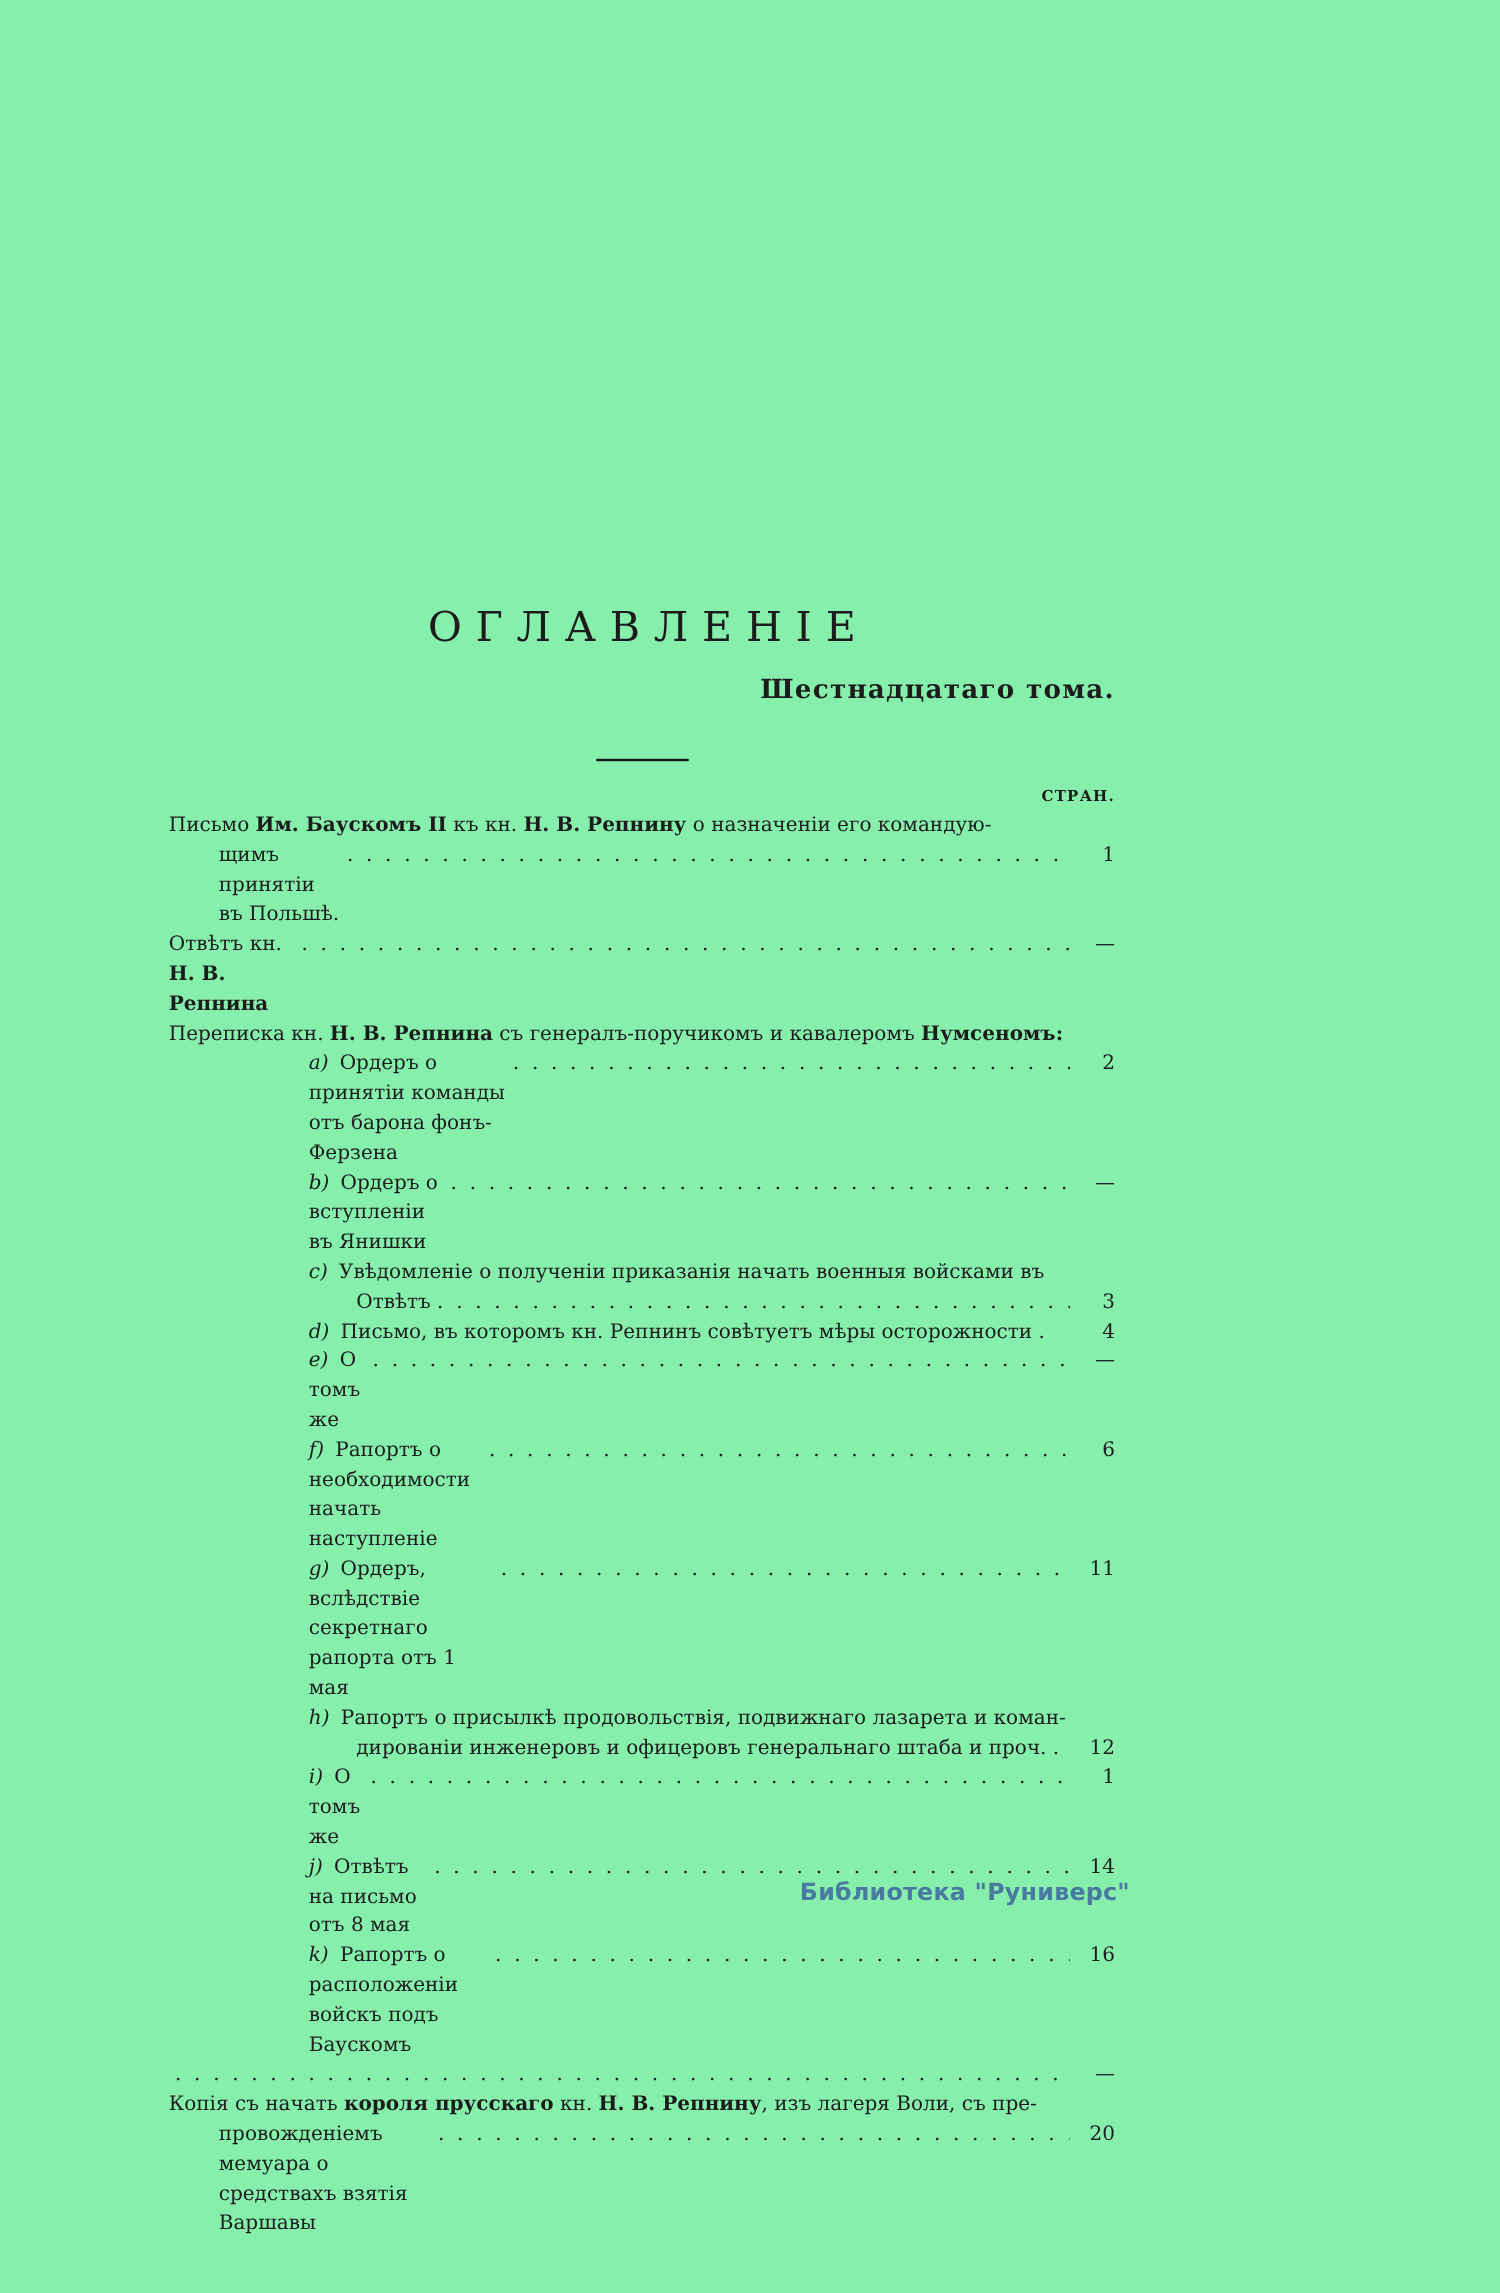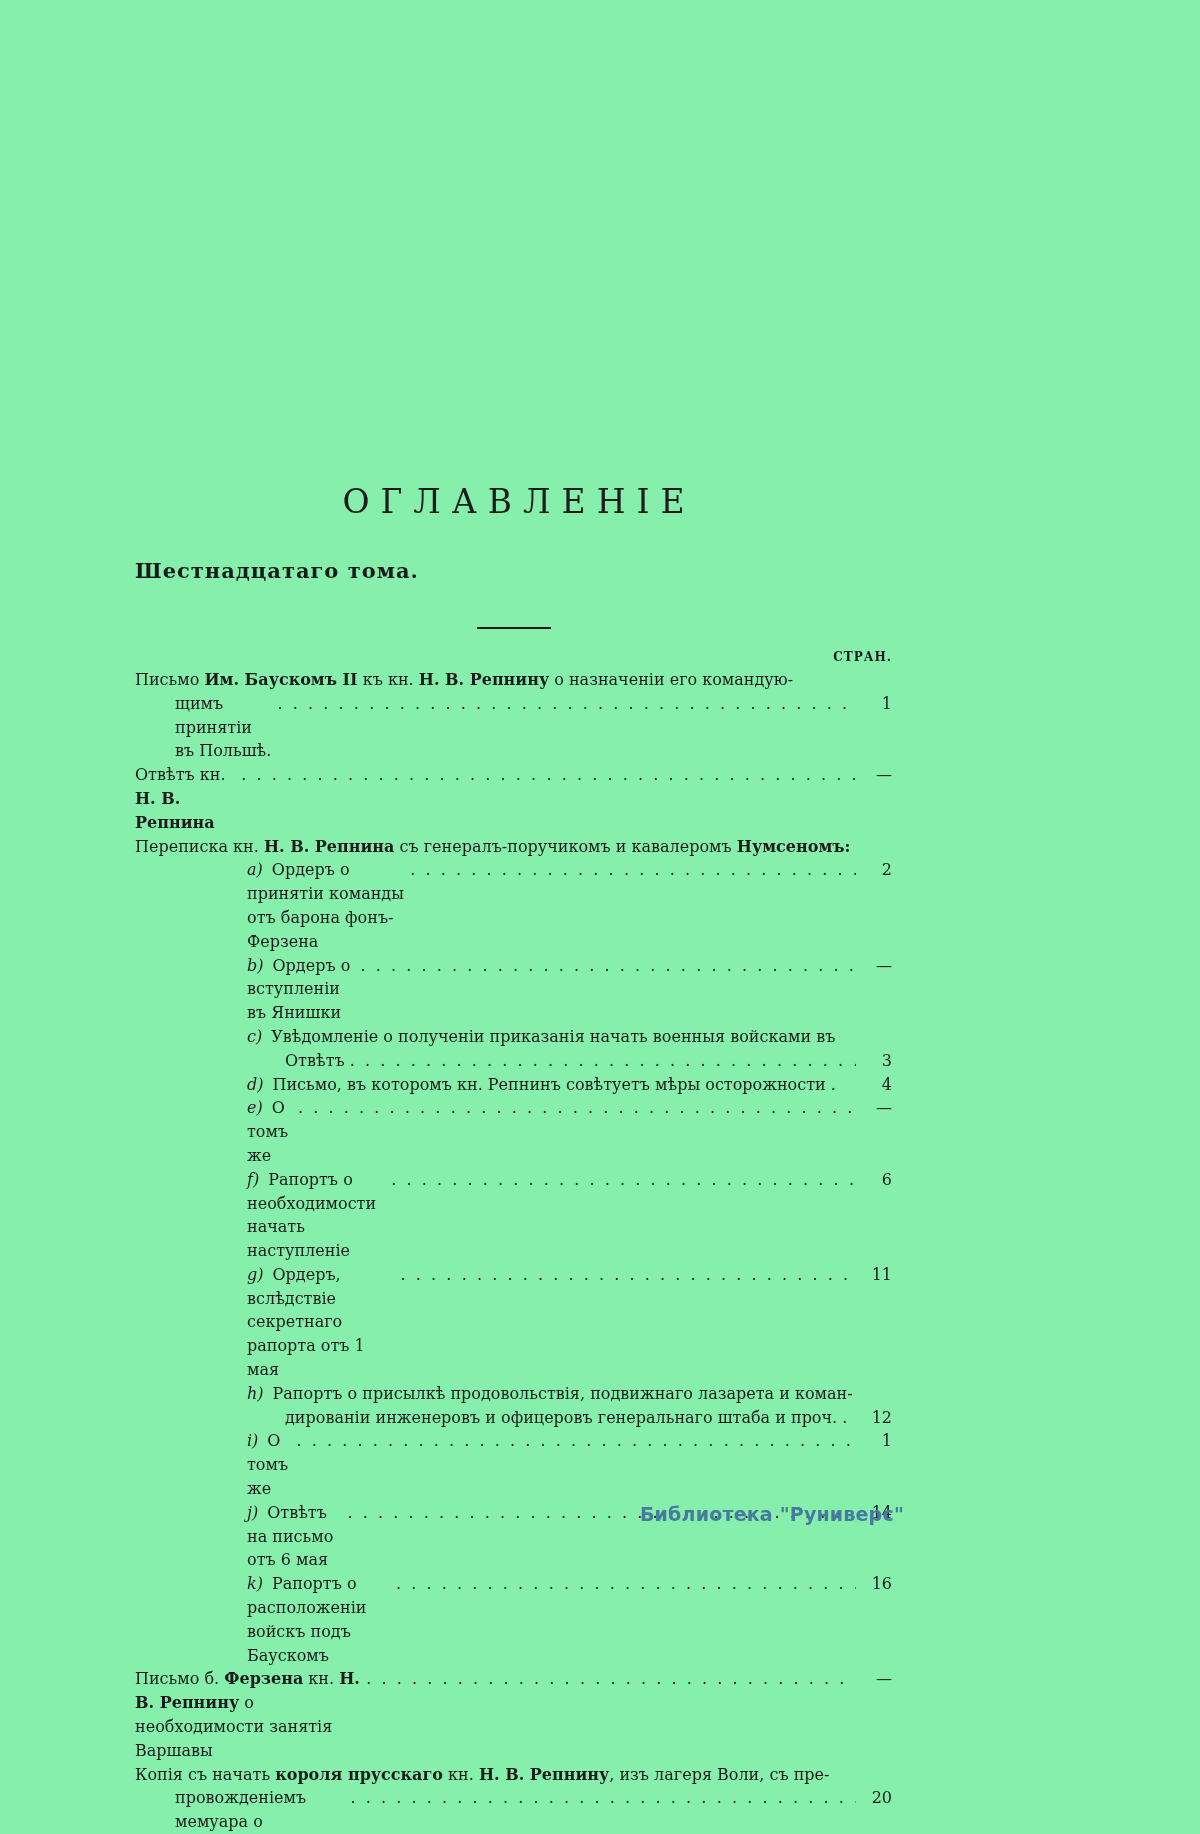--- a/index.html
+++ b/index.html
@@ -24,22 +24,22 @@
     margin-top: 482px;
     text-align: center;
     font-size: 33px;
     font-weight: 400;
     letter-spacing: 11px;
     text-indent: 11px;
     line-height: 1.2;
     white-space: nowrap;
   }
   .subtitle {
-    margin-top: 36px;
-    text-align: left;
+    margin-top: 16px;
+    text-align: right;
     font-size: 21px;
     font-weight: 700;
     letter-spacing: 1px;
     line-height: 1.2;
   }
   .rule {
     width: 74px; height: 2px;
     background: #1c1c1c;
     margin: 44px auto 0;
   }
@@ -182,35 +182,34 @@
         </div>
         <div class="entry sub">
           <div class="line first">
             <span class="line-text"><span class="sub-label">i)</span><span class="seg">О томъ же</span></span>
             <span class="leader">.  .  .  .  .  .  .  .  .  .  .  .  .  .  .  .  .  .  .  .  .  .  .  .  .  .  .  .  .  .  .  .  .  .  .  .  .  .  .  .  .  .  .  .  .  .  .  .  .  .  .  .  .  .  .  .  .  .  .  .  .  .  .  .  .  .  .  .  .  .  .  .  .  .  .  .  .  .  .  .  .  .  .  .  .  .  .  .  .  .  </span>
             <span class="page-num">1</span>
           </div>
         </div>
         <div class="entry sub">
           <div class="line first">
-            <span class="line-text"><span class="sub-label">j)</span><span class="seg">Отвѣтъ на письмо отъ 6 мая</span></span>
+            <span class="line-text"><span class="sub-label">j)</span><span class="seg">Отвѣтъ на письмо отъ 8 мая</span></span>
             <span class="leader">.  .  .  .  .  .  .  .  .  .  .  .  .  .  .  .  .  .  .  .  .  .  .  .  .  .  .  .  .  .  .  .  .  .  .  .  .  .  .  .  .  .  .  .  .  .  .  .  .  .  .  .  .  .  .  .  .  .  .  .  .  .  .  .  .  .  .  .  .  .  .  .  .  .  .  .  .  .  .  .  .  .  .  .  .  .  .  .  .  .  </span>
             <span class="page-num">14</span>
           </div>
         </div>
         <div class="entry sub">
           <div class="line first">
             <span class="line-text"><span class="sub-label">k)</span><span class="seg">Рапортъ о расположеніи войскъ подъ Баускомъ</span></span>
             <span class="leader">.  .  .  .  .  .  .  .  .  .  .  .  .  .  .  .  .  .  .  .  .  .  .  .  .  .  .  .  .  .  .  .  .  .  .  .  .  .  .  .  .  .  .  .  .  .  .  .  .  .  .  .  .  .  .  .  .  .  .  .  .  .  .  .  .  .  .  .  .  .  .  .  .  .  .  .  .  .  .  .  .  .  .  .  .  .  .  .  .  .  </span>
             <span class="page-num">16</span>
           </div>
         </div>
         <div class="entry main">
           <div class="line first">
-            <span class="line-text"><span class="seg">Письмо б. </span><span class="seg bold">Ферзена</span><span class="seg"> кн. </span><span class="seg bold">Н. В. Репнину</span><span class="seg"> о необходимости занятія Варшавы</span></span>
             <span class="leader">.  .  .  .  .  .  .  .  .  .  .  .  .  .  .  .  .  .  .  .  .  .  .  .  .  .  .  .  .  .  .  .  .  .  .  .  .  .  .  .  .  .  .  .  .  .  .  .  .  .  .  .  .  .  .  .  .  .  .  .  .  .  .  .  .  .  .  .  .  .  .  .  .  .  .  .  .  .  .  .  .  .  .  .  .  .  .  .  .  .  </span>
             <span class="page-num">—</span>
           </div>
         </div>
         <div class="entry main">
           <div class="line first">
             <span class="line-text"><span class="seg">Копія съ начать </span><span class="seg bold">короля прусскаго</span><span class="seg"> кн. </span><span class="seg bold">Н. В. Репнину</span><span class="seg">, изъ лагеря Воли, съ пре-</span></span>
           </div>
           <div class="line cont">
             <span class="line-text"><span class="seg">провожденіемъ мемуара о средствахъ взятія Варшавы</span></span>

